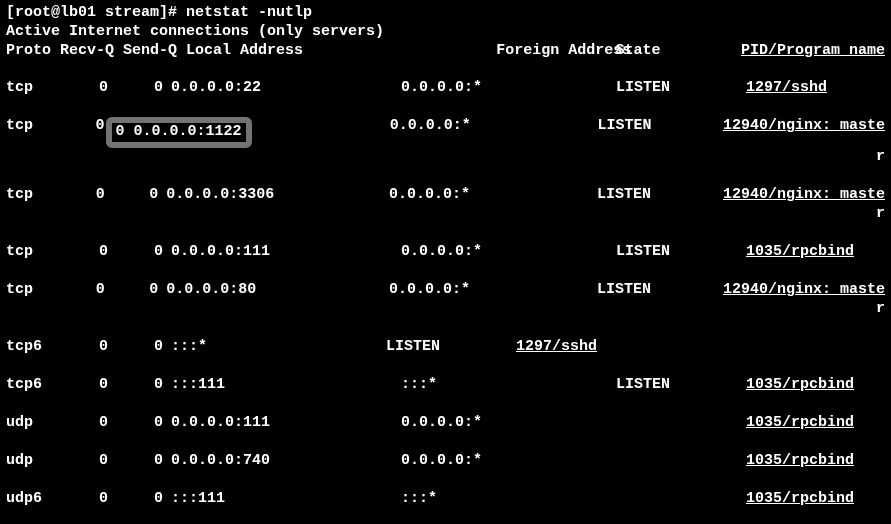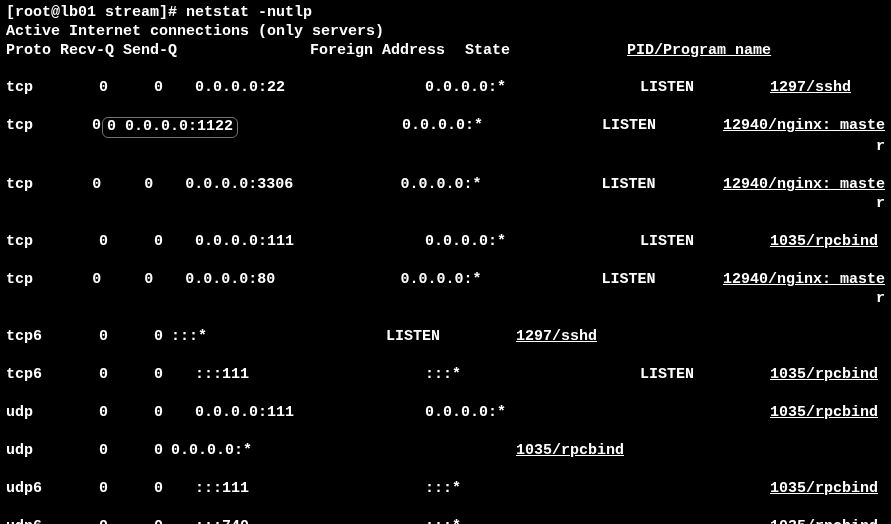--- a/index.html
+++ b/index.html
@@ -27,48 +27,48 @@
       white-space: pre;
       min-height: 19px;
       justify-content: flex-end;
     }
     .row-gap {
       min-height: 19px;
     }
     .col-proto { width: 50px; }
     .col-recvq { width: 60px; text-align: right; padding-right: 8px; }
     .col-sendq { width: 55px; text-align: right; padding-right: 8px; }
-    .col-local { width: 230px; margin-left: 24px; }
+    .col-local { width: 230px; }
     .col-foreign { width: 215px; }
     .col-state { width: 130px; }
     .col-pid { flex: 1; text-decoration: underline; }
     .highlight-box {
       display: inline-block;
-      border: 1px solid #737373;
+      border: 6px solid #737373;
       border-radius: 6px;
       padding: 0 4px;
       margin-left: -7px;
     }
     .header-row {
       display: flex;
       white-space: pre;
-      gap: 32px;
     }
     .wrap-r {
       padding-left: 0;
     }
   </style>
 </head>
 <body>
 
 <div class="prompt-line">[root@lb01 stream]# netstat -nutlp</div>
 <div class="prompt-line">Active Internet connections (only servers)</div>
 
 <div class="header-row">
   <span><span>Proto</span> <span>Recv-Q</span> <span>Send-Q</span> </span>
+  <span class="col-local" style="margin-left:0;">Local Address</span>
   <span class="col-foreign" style="margin-left:52px;text-align:center;">Foreign Address</span>
   <span class="col-state" style="margin-left:-52px;">State</span>
   <span class="col-pid">PID/Program name</span>
 </div>
 
 <div id="rows-container">
     <div class="row-gap"></div>
     <div class="row"><span class="col-proto">tcp</span><span class="col-recvq">0</span><span class="col-sendq">0</span><span class="col-local">0.0.0.0:22</span><span class="col-foreign">0.0.0.0:*</span><span class="col-state">LISTEN</span><span class="col-pid">1297/sshd</span></div>
     <div class="row-gap"></div>
     <div class="row"><span class="col-proto">tcp</span><span class="col-recvq">0</span><span class="col-sendq" style="text-align: left; padding-right: 0px; width: 55px; overflow: visible;"><span class="highlight-box">0 0.0.0.0:1122</span></span><span class="col-local"></span><span class="col-foreign">0.0.0.0:*</span><span class="col-state">LISTEN</span><span class="col-pid">12940/nginx: maste</span></div>
@@ -81,18 +81,18 @@
     <div class="row-gap"></div>
     <div class="row"><span class="col-proto">tcp</span><span class="col-recvq">0</span><span class="col-sendq">0</span><span class="col-local">0.0.0.0:80</span><span class="col-foreign">0.0.0.0:*</span><span class="col-state">LISTEN</span><span class="col-pid">12940/nginx: maste</span></div>
     <div class="row wrap-r">r</div>
     <div class="row-gap"></div>
     <div class="row"><span class="col-proto">tcp6</span><span class="col-recvq">0</span><span class="col-sendq">0</span><span class="col-foreign">:::*</span><span class="col-state">LISTEN</span><span class="col-pid">1297/sshd</span></div>
     <div class="row-gap"></div>
     <div class="row"><span class="col-proto">tcp6</span><span class="col-recvq">0</span><span class="col-sendq">0</span><span class="col-local">:::111</span><span class="col-foreign">:::*</span><span class="col-state">LISTEN</span><span class="col-pid">1035/rpcbind</span></div>
     <div class="row-gap"></div>
     <div class="row"><span class="col-proto">udp</span><span class="col-recvq">0</span><span class="col-sendq">0</span><span class="col-local">0.0.0.0:111</span><span class="col-foreign">0.0.0.0:*</span><span class="col-state"></span><span class="col-pid">1035/rpcbind</span></div>
     <div class="row-gap"></div>
-    <div class="row"><span class="col-proto">udp</span><span class="col-recvq">0</span><span class="col-sendq">0</span><span class="col-foreign">0.0.0.0:*</span><span class="col-state"></span><span class="col-pid">1035/rpcbind</span></div>
+    <div class="row"><span class="col-proto">udp</span><span class="col-recvq">0</span><span class="col-sendq">0</span><span class="col-local">0.0.0.0:740</span><span class="col-foreign">0.0.0.0:*</span><span class="col-state"></span><span class="col-pid">1035/rpcbind</span></div>
     <div class="row-gap"></div>
     <div class="row"><span class="col-proto">udp6</span><span class="col-recvq">0</span><span class="col-sendq">0</span><span class="col-local">:::111</span><span class="col-foreign">:::*</span><span class="col-state"></span><span class="col-pid">1035/rpcbind</span></div>
     <div class="row-gap"></div>
     <div class="row"><span class="col-proto">udp6</span><span class="col-recvq">0</span><span class="col-sendq">0</span><span class="col-local">:::740</span><span class="col-foreign">:::*</span><span class="col-state"></span><span class="col-pid">1035/rpcbind</span></div>
   </div>
 
 </body></html>

